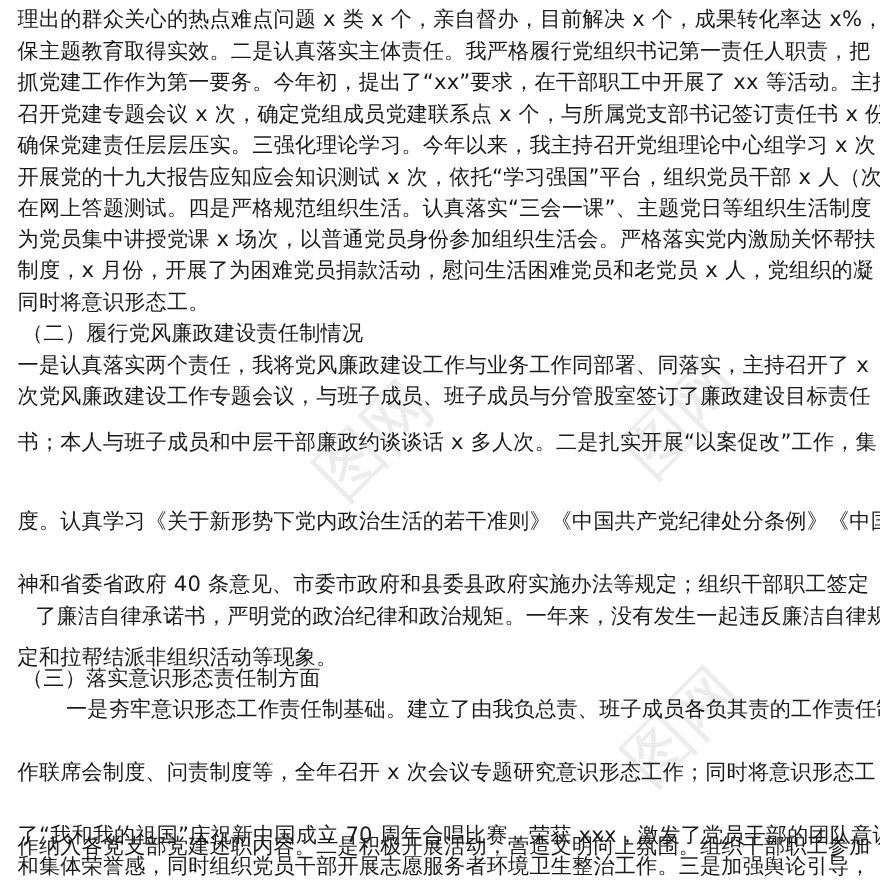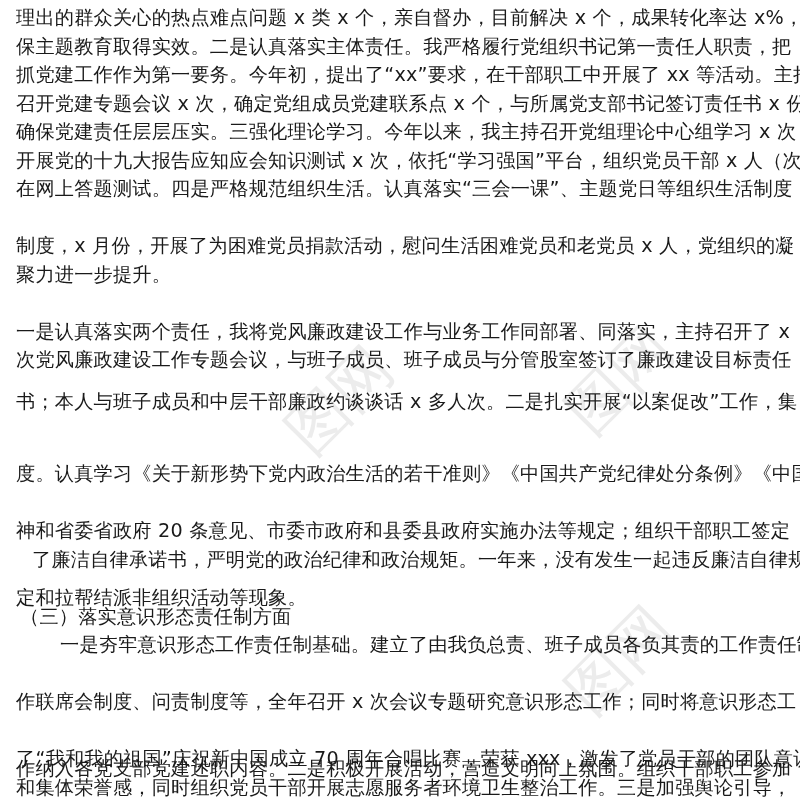--- a/index.html
+++ b/index.html
@@ -29,27 +29,29 @@
   <div class="watermark" style="left:280px; top:360px;">图网</div>
   <div class="watermark" style="left:560px; top:620px;">图网</div>
 
   <div class="line" style="top:4px;">理出的群众关心的热点难点问题 x 类 x 个，亲自督办，目前解决 x 个，成果转化率达 x%，确</div>
   <div class="line" style="top:32.5px;">保主题教育取得实效。二是认真落实主体责任。我严格履行党组织书记第一责任人职责，把</div>
   <div class="line" style="top:61px;">抓党建工作作为第一要务。今年初，提出了“xx”要求，在干部职工中开展了 xx 等活动。主持</div>
   <div class="line" style="top:89.5px;">召开党建专题会议 x 次，确定党组成员党建联系点 x 个，与所属党支部书记签订责任书 x 份，</div>
   <div class="line" style="top:118px;">确保党建责任层层压实。三强化理论学习。今年以来，我主持召开党组理论中心组学习 x 次，</div>
   <div class="line" style="top:146.5px;">开展党的十九大报告应知应会知识测试 x 次，依托“学习强国”平台，组织党员干部 x 人（次）</div>
   <div class="line" style="top:175px;">在网上答题测试。四是严格规范组织生活。认真落实“三会一课”、主题党日等组织生活制度，</div>
+  <div class="line" style="top:203.5px;">为党员集中讲授党课 x 场次，以普通党员身份参加组织生活会。严格落实党内激励关怀帮扶</div>
   <div class="line" style="top:232px;">制度，x 月份，开展了为困难党员捐款活动，慰问生活困难党员和老党员 x 人，党组织的凝</div>
-  <div class="line" style="top:260.5px;">聚力进一步提升。</div>
+  <div class="line" style="top:260.5px;">同时将意识形态工。</div>
+  <div class="line heading" style="top:289px;">（二）履行党风廉政建设责任制情况</div>
   <div class="line" style="top:317.5px;">一是认真落实两个责任，我将党风廉政建设工作与业务工作同部署、同落实，主持召开了 x</div>
   <div class="line" style="top:346px;">次党风廉政建设工作专题会议，与班子成员、班子成员与分管股室签订了廉政建设目标责任</div>
   <div class="line" style="top:388px;">书；本人与班子成员和中层干部廉政约谈谈话 x 多人次。二是扎实开展“以案促改”工作，集</div>
   <div class="line" style="top:460px;">度。认真学习《关于新形势下党内政治生活的若干准则》《中国共产党纪律处分条例》《中国</div>
-  <div class="line" style="top:517px;">神和省委省政府 20 条意见、市委市政府和县委县政府实施办法等规定；组织干部职工签定</div>
+  <div class="line" style="top:517px;">神和省委省政府 40 条意见、市委市政府和县委县政府实施办法等规定；组织干部职工签定</div>
   <div class="line" style="top:545.5px;margin-left:16px;">了廉洁自律承诺书，严明党的政治纪律和政治规矩。一年来，没有发生一起违反廉洁自律规</div>
   <div class="line" style="top:584px;">定和拉帮结派非组织活动等现象。</div>
   <div class="line heading" style="top:602.5px;">（三）落实意识形态责任制方面</div>
   <div class="line" style="top:631px;margin-left:44px;">一是夯牢意识形态工作责任制基础。建立了由我负总责、班子成员各负其责的工作责任制，</div>
   <div class="line" style="top:688px;">作联席会制度、问责制度等，全年召开 x 次会议专题研究意识形态工作；同时将意识形态工</div>
   <div class="line" style="top:755px;">作纳入各党支部党建述职内容。二是积极开展活动，营造文明向上氛围。组织干部职工参加</div>
   <div class="line" style="top:745px;">了“我和我的祖国”庆祝新中国成立 70 周年合唱比赛，荣获 xxx，激发了党员干部的团队意识</div>
   <div class="line" style="top:773.5px;text-align:center;">和集体荣誉感，同时组织党员干部开展志愿服务者环境卫生整治工作。三是加强舆论引导，</div>
   <div class="line" style="top:795px; color:#555;">……</div>
 </div>

